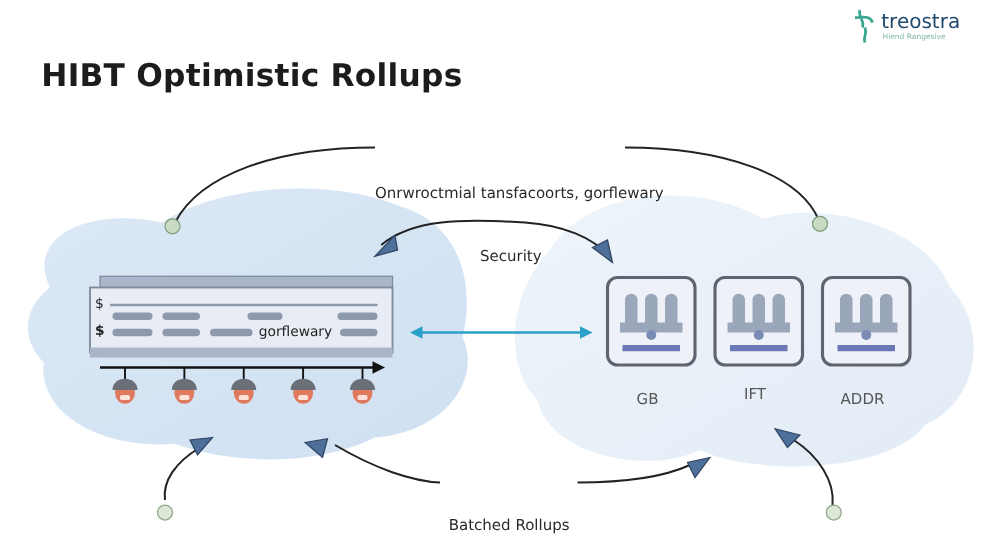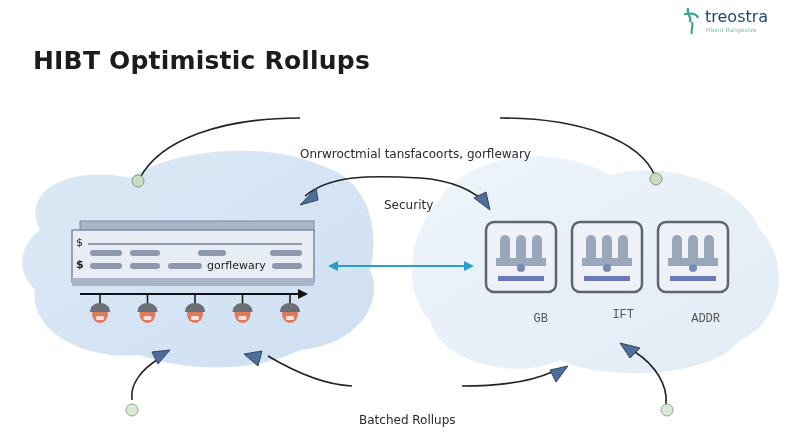--- a/index.html
+++ b/index.html
@@ -6,21 +6,21 @@
   body { width:800px; height:445px; background:#ffffff; position:relative; overflow:hidden;
          font-family:"DejaVu Sans", sans-serif; }
   .abs { position:absolute; }
   #title { left:33px; top:46px; font-size:25px; font-weight:bold; color:#1c1c1c; letter-spacing:0.2px; }
   #logo-text { left:705px; top:7px; font-size:16px; font-weight:normal; color:#1f4a6e; }
   #logo-sub { left:706px; top:26px; font-size:6px; color:#7fb7a8; }
   .lbl { font-size:12px; color:#2a2a2a; white-space:nowrap; background:#fff; padding:0 4px;margin-top:36px; }
   #lbl-top { left:296px; top:111px; background:transparent; }
   #lbl-security { left:380px; top:162px; background:transparent; }
   #lbl-batched { left:355px; top:377px; background:transparent; }
-  .vlabel { font-size:12px; color:#555; text-align:right; width:60px;font-family:Liberation Mono, monospace; }
+  .vlabel { font-size:12px; color:#555; text-align:center; width:60px; }
   svg { position:absolute; left:0; top:0; }
 </style>
 </head>
 <body>
 
 <svg width="800" height="445" viewBox="0 0 800 445">
   <defs>
     <linearGradient id="cl" x1="0" y1="0" x2="1" y2="1">
       <stop offset="0" stop-color="#dce9f6"></stop>
       <stop offset="1" stop-color="#cfe0f1"></stop>

